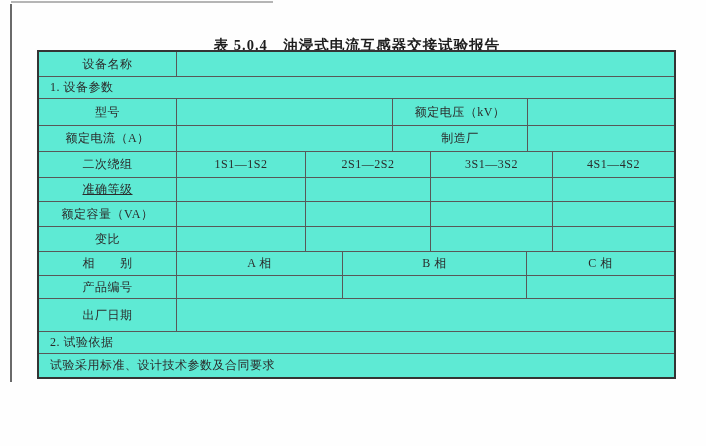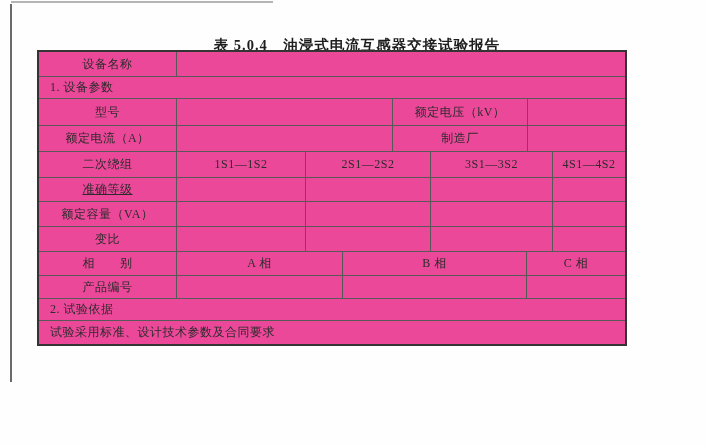--- a/index.html
+++ b/index.html
@@ -41,24 +41,24 @@
     font-size: 14.5px;
     font-weight: bold;
     letter-spacing: 1px;
     color: #1d1d1d;
     margin-top: 22px;
   }
   .report-table {
     position: absolute;
     left: 37px;
     top: 50px;
-    width: 590px;
+    width: 639px;
     border: 2px solid #343434;
     box-sizing: border-box;
-    background: #ec4899;
+    background: #5eead4;
   }
   .tr {
     display: flex;
     border-bottom: 1px solid #585858;
     box-sizing: border-box;
   }
   .tr:last-child { border-bottom: none; }
   .td {
     display: flex;
     align-items: center;
@@ -176,20 +176,24 @@
       <div class="td fill">C 相</div>
     </div>
 
     <div class="tr r10">
       <div class="td label-col">产品编号</div>
       <div class="td w3a"></div>
       <div class="td w3b"></div>
       <div class="td fill"></div>
     </div>
 
+    <div class="tr r11">
+      <div class="td label-col">出厂日期</div>
+      <div class="td fill"></div>
+    </div>
 
     <div class="tr r12">
       <div class="td fill section">2. 试验依据</div>
     </div>
 
     <div class="tr r13">
       <div class="td fill section">试验采用标准、设计技术参数及合同要求</div>
     </div>
 
   </div>

